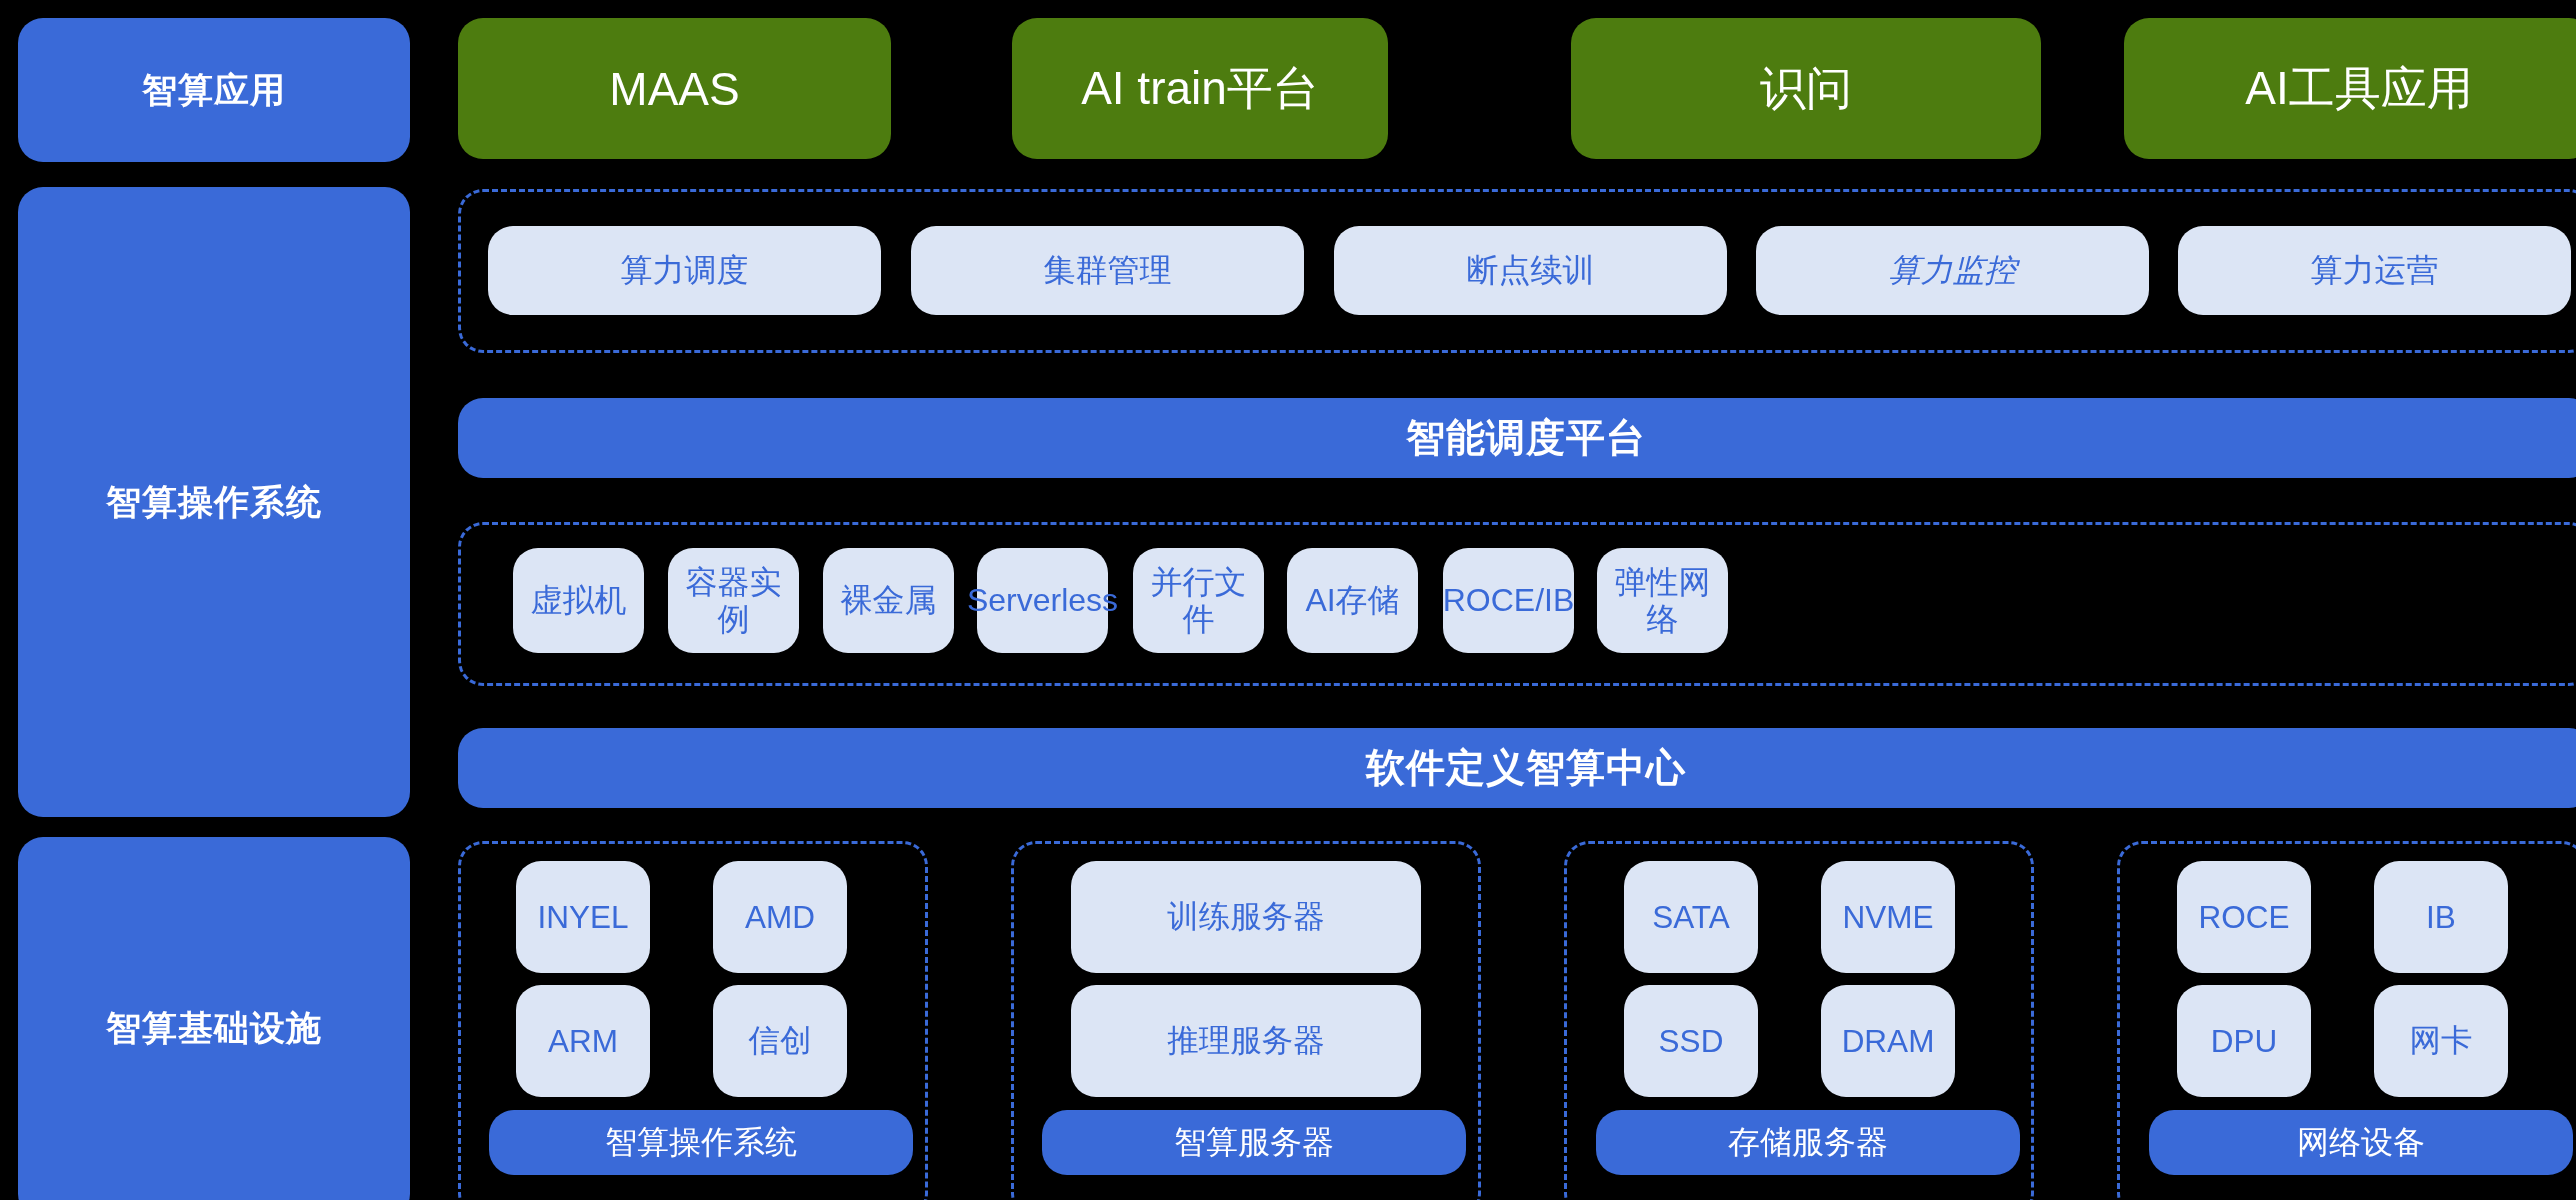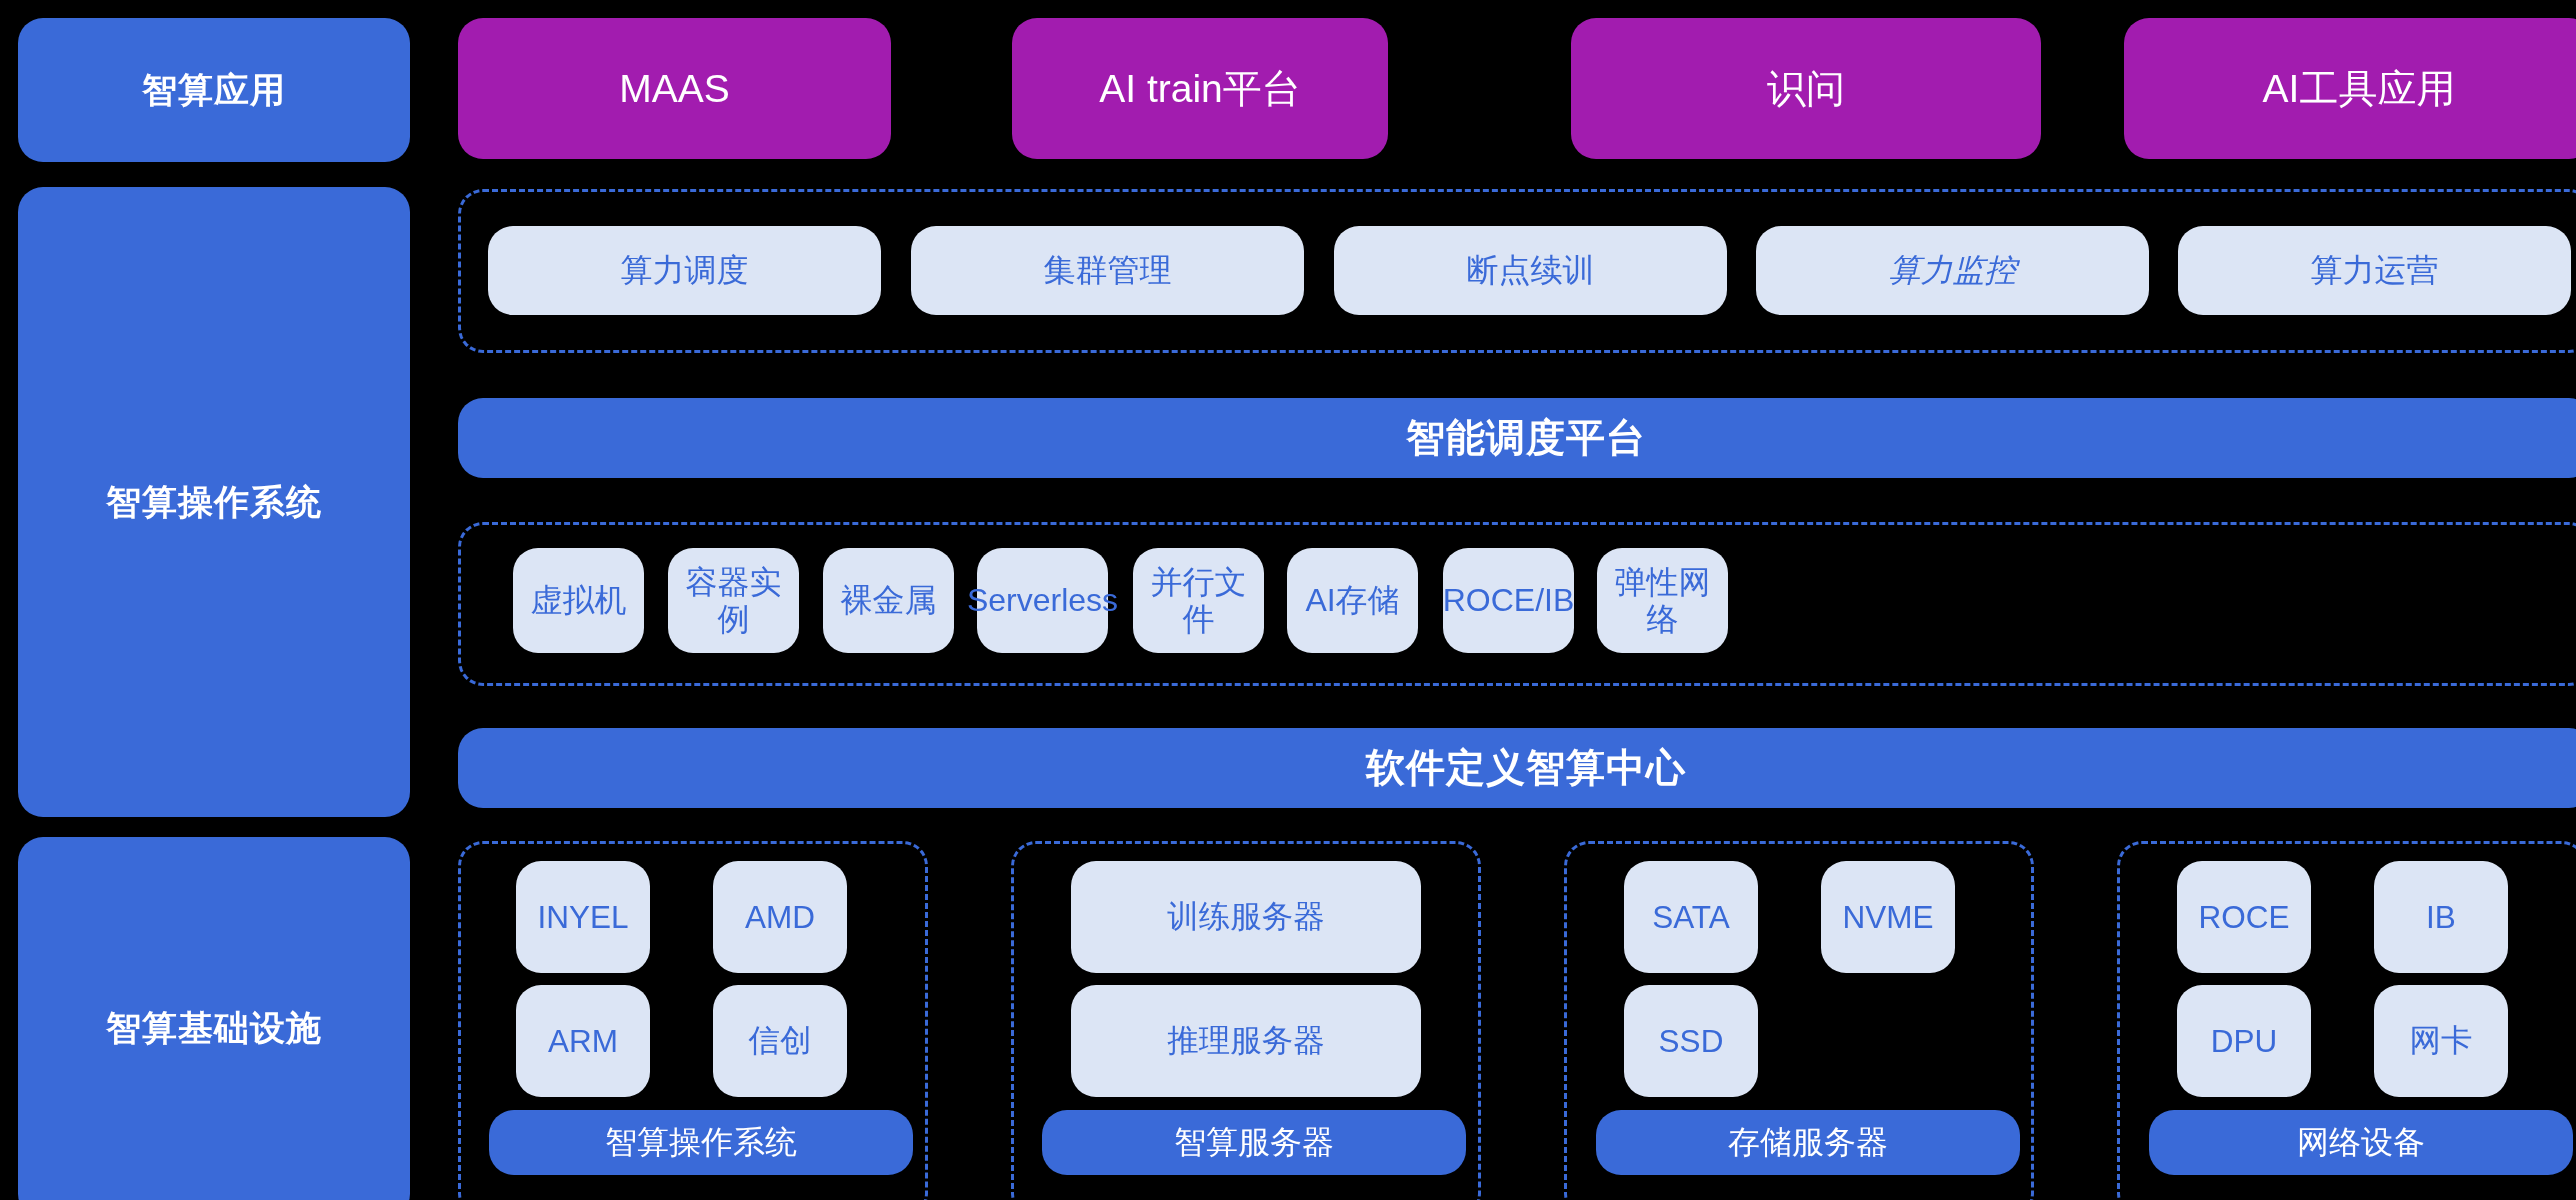--- a/index.html
+++ b/index.html
@@ -38,26 +38,26 @@
     display: flex;
     align-items: center;
     justify-content: center;
     font-weight: bold;
     font-size: 39px;
     letter-spacing: 1px;
   }
 
   .app-card {
     position: absolute;
-    background: #a21caf;
+    background: #4d7c0f;
     color: #ffffff;
     display: flex;
     align-items: center;
     justify-content: center;
-    font-size: 39px;
+    font-size: 46px;
     font-weight: normal;
   }
 
   .dashed-group {
     position: absolute;
     border: 3px dashed #3a6ad8;
   }
 
   .chip {
     position: absolute;
@@ -168,20 +168,21 @@
   <div class="server-label" style="left:1024px; top:1092px; width:424px; height:65px;">智算服务器</div>
 
   <div class="dashed-group" style="left:1546px; top:823px; width:470px; height:378px;"></div>
 
   <div class="chip-sm" style="left:1606px; top:843px; width:134px; height:112px;">SATA</div>
 
   <div class="chip-sm" style="left:1803px; top:843px; width:134px; height:112px;">NVME</div>
 
   <div class="chip-sm" style="left:1606px; top:967px; width:134px; height:112px;">SSD</div>
 
+  <div class="chip-sm" style="left:1803px; top:967px; width:134px; height:112px;">DRAM</div>
 
   <div class="server-label" style="left:1578px; top:1092px; width:424px; height:65px;">存储服务器</div>
 
   <div class="dashed-group" style="left:2099px; top:823px; width:470px; height:378px;"></div>
 
   <div class="chip-sm" style="left:2159px; top:843px; width:134px; height:112px;">ROCE</div>
 
   <div class="chip-sm" style="left:2356px; top:843px; width:134px; height:112px;">IB</div>
 
   <div class="chip-sm" style="left:2159px; top:967px; width:134px; height:112px;">DPU</div>

